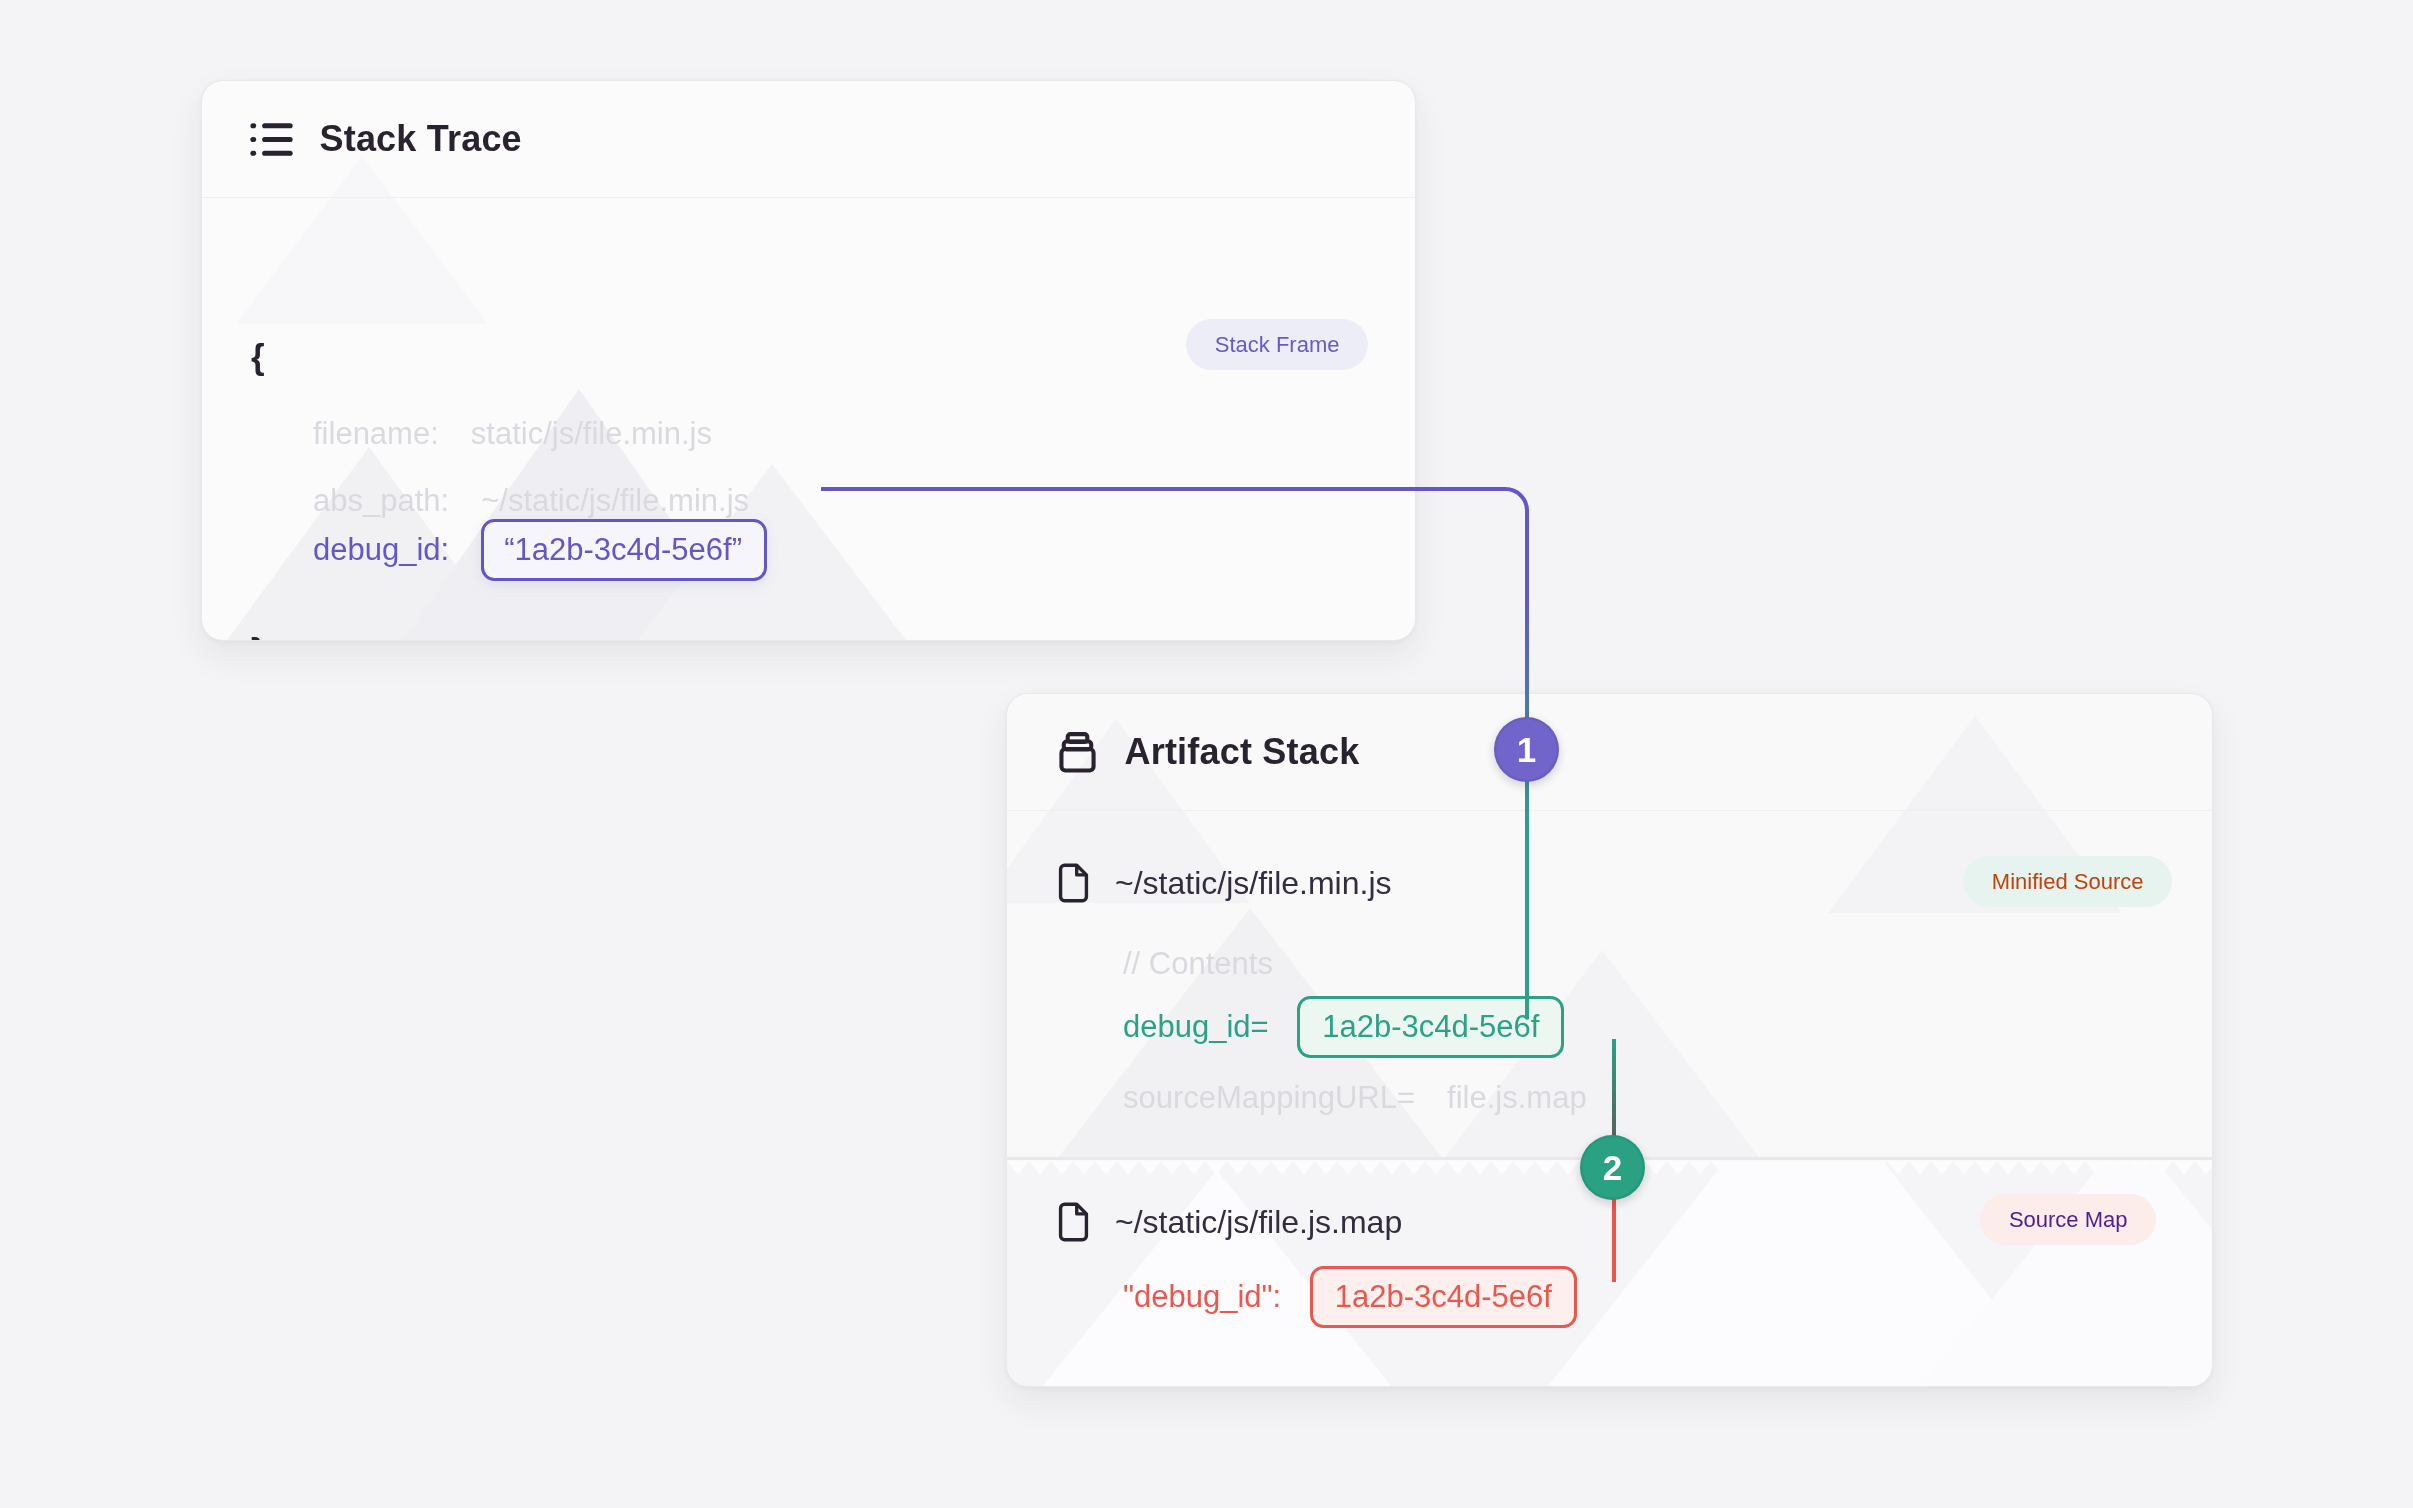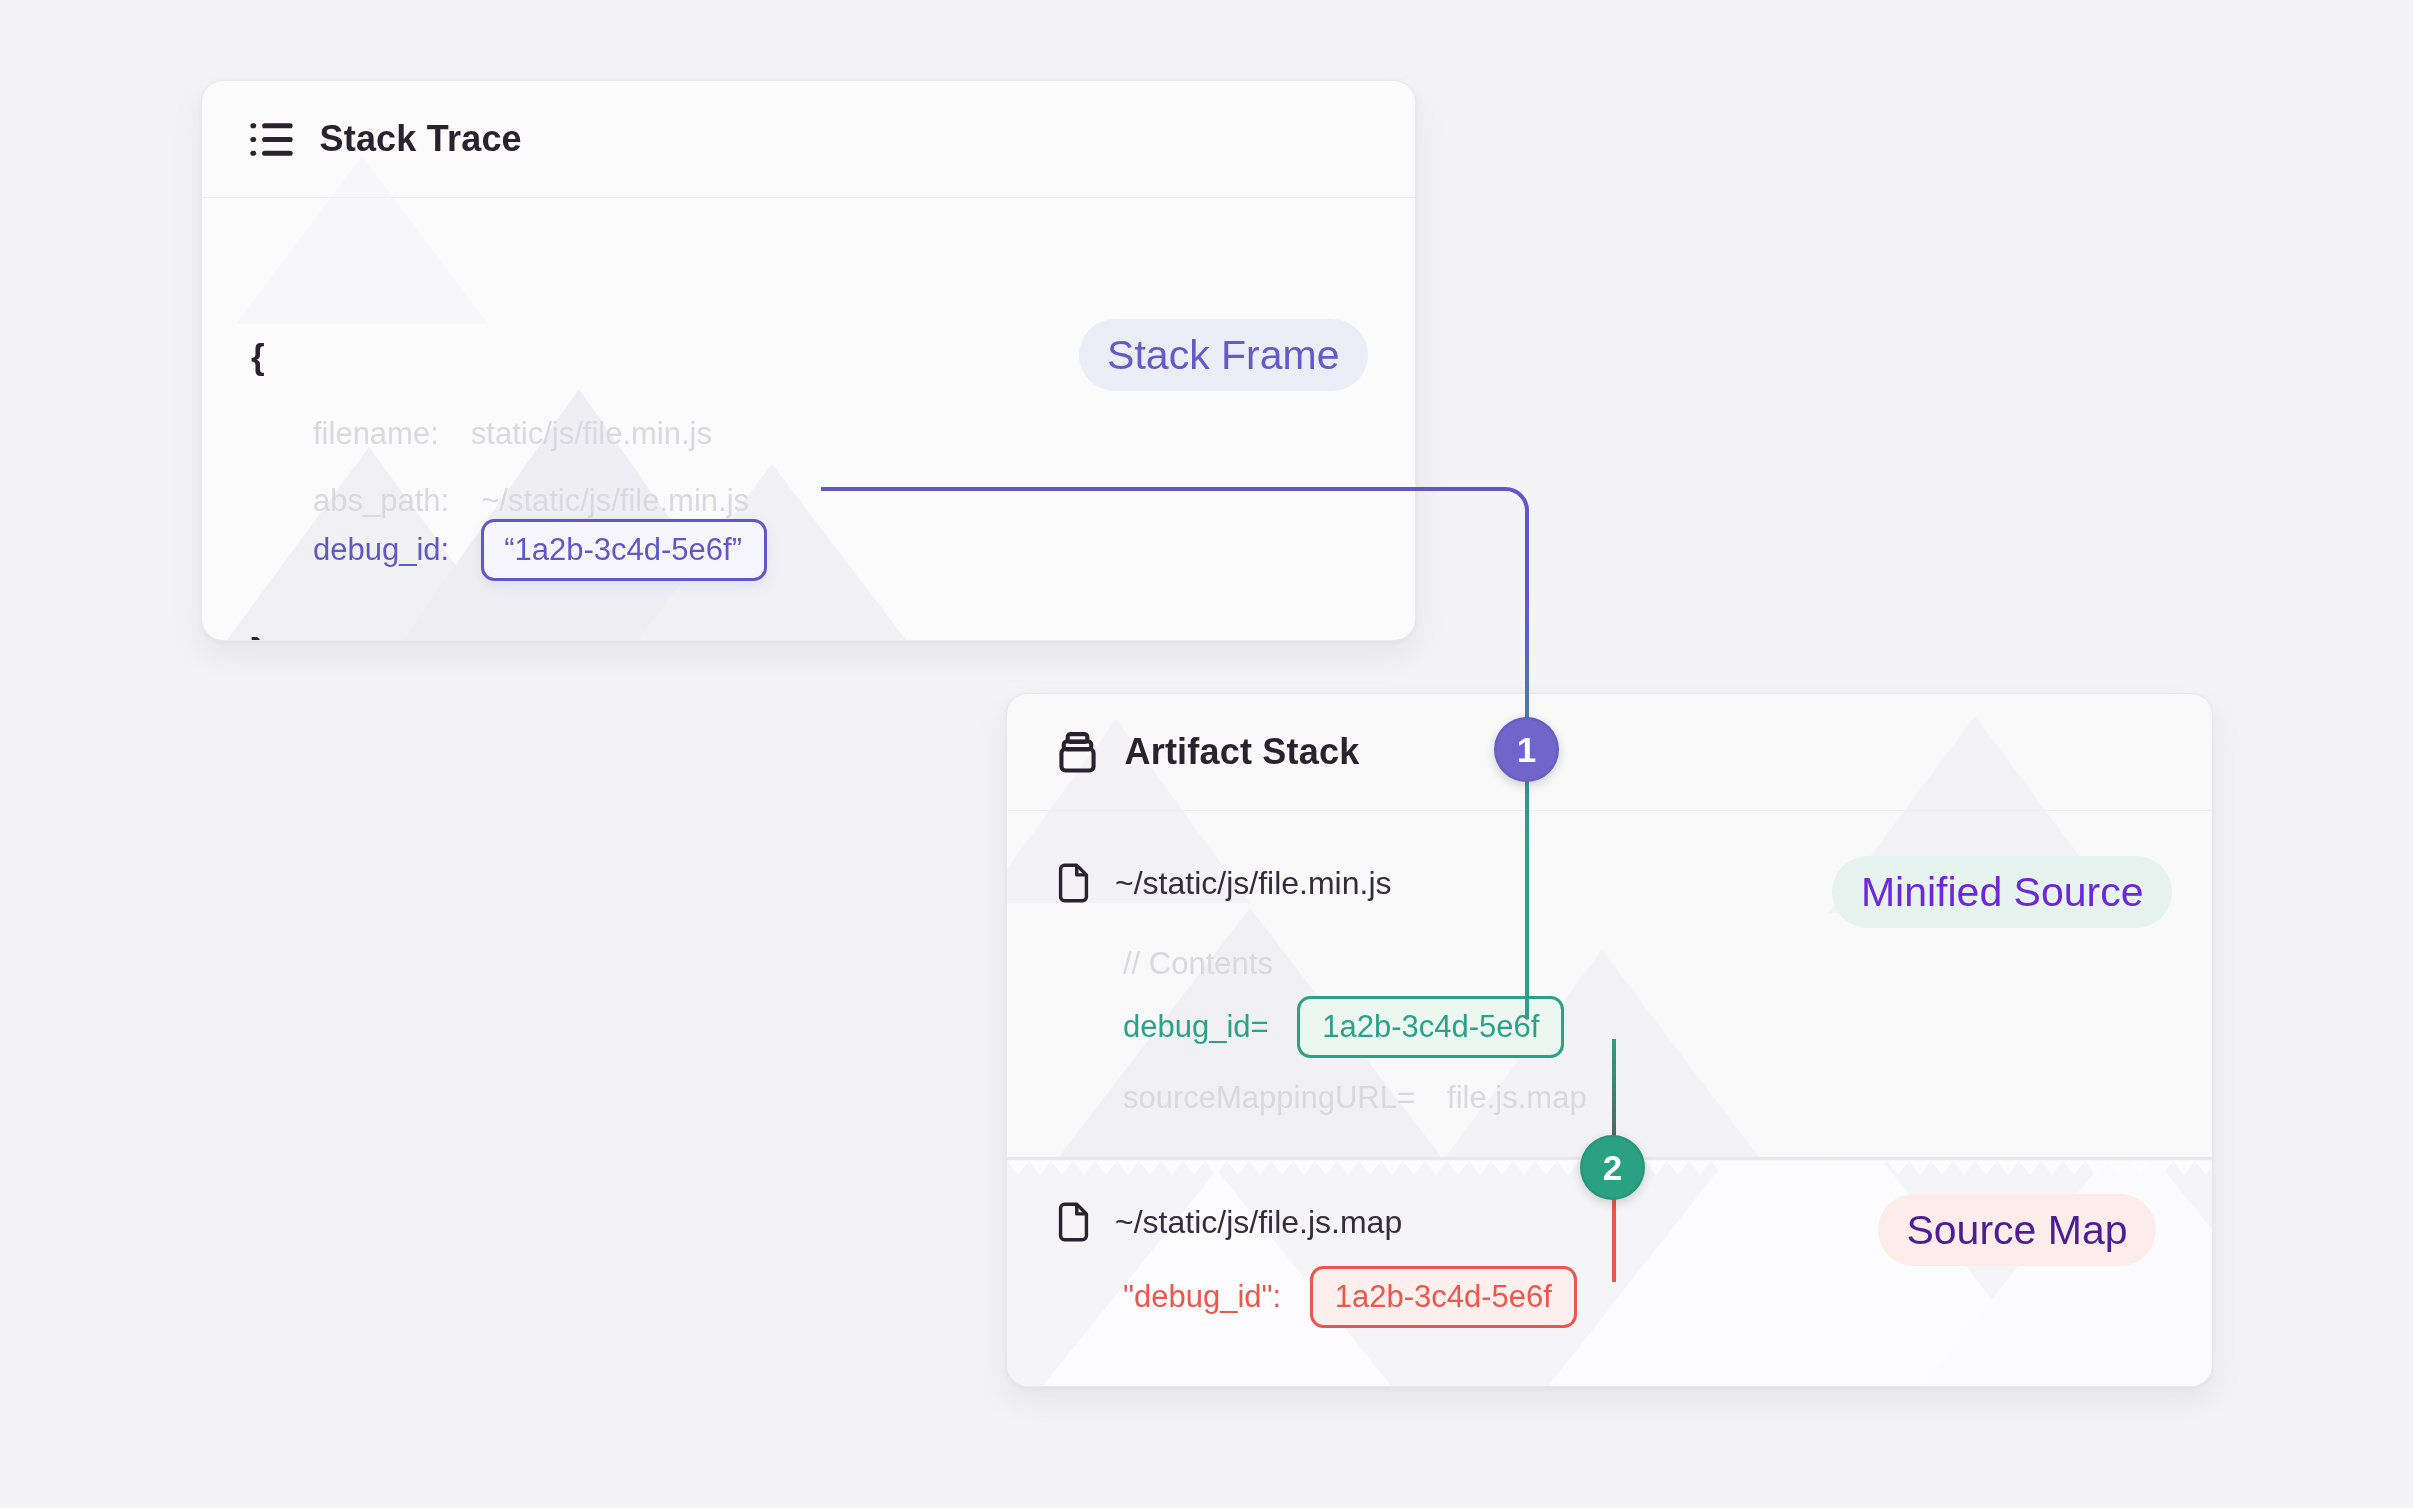--- a/index.html
+++ b/index.html
@@ -36,23 +36,23 @@
   .code-label { margin-right:32px; }
   .purple-text { color:#6257C4; }
 
   .chip { position:relative; z-index:7; border-radius:13.4px; padding:10px 22px; font-size:31px;
           white-space:nowrap; line-height:1.15; }
   .chip-purple { margin-left:0; border:3.4px solid #6257C4; background:#F6F5FC; color:#6257C4;
                  box-shadow:0 5px 13.4px rgba(98,87,196,.10);padding-left:20px; }
   .chip-green  { border:3.4px solid #2BA185; background:#EDF7F2; color:#2BA185; margin-left:28.5px; }
   .chip-red    { border:3.4px solid #E9574D; background:#FCEFED; color:#E9574D; margin-left:28.5px; }
 
-  .pill { position:absolute; z-index:2; border-radius:837px; padding:12.6px 28.5px; font-size:41px; white-space:nowrap;text-align:center; }
+  .pill { position:absolute; z-index:2; border-radius:837px; padding:12.6px 28.5px; font-size:22px; white-space:nowrap;text-align:center; }
   .pill-frame { right:47px; top:238px; background:#EDEDF8; color:#655AC6; }
-  .pill-green { right:40px; top:162px; background:#E6F3EE; color:#6d28d9; }
+  .pill-green { right:40px; top:162px; background:#E6F3EE; color:#c2410c; }
   .pill-red   { right:56px; top:33px;  background:#FCECEA; color:#4c1d95; }
 
   
   .file-row { position:absolute; left:47px; display:flex; align-items:center; z-index:2; }
   .file-icon { width:39px; height:42px; flex:0 0 auto; margin-right:22px; }
   .file-name { font-size:32px; font-weight:400; color:#332D3E; white-space:nowrap; }
   .bundle-row1-file { top:168px; }
   .b-code { position:absolute; left:116px; display:flex; align-items:center; z-index:2;
             font-size:31px; white-space:nowrap; }
   .row-comment { top:252px; }

